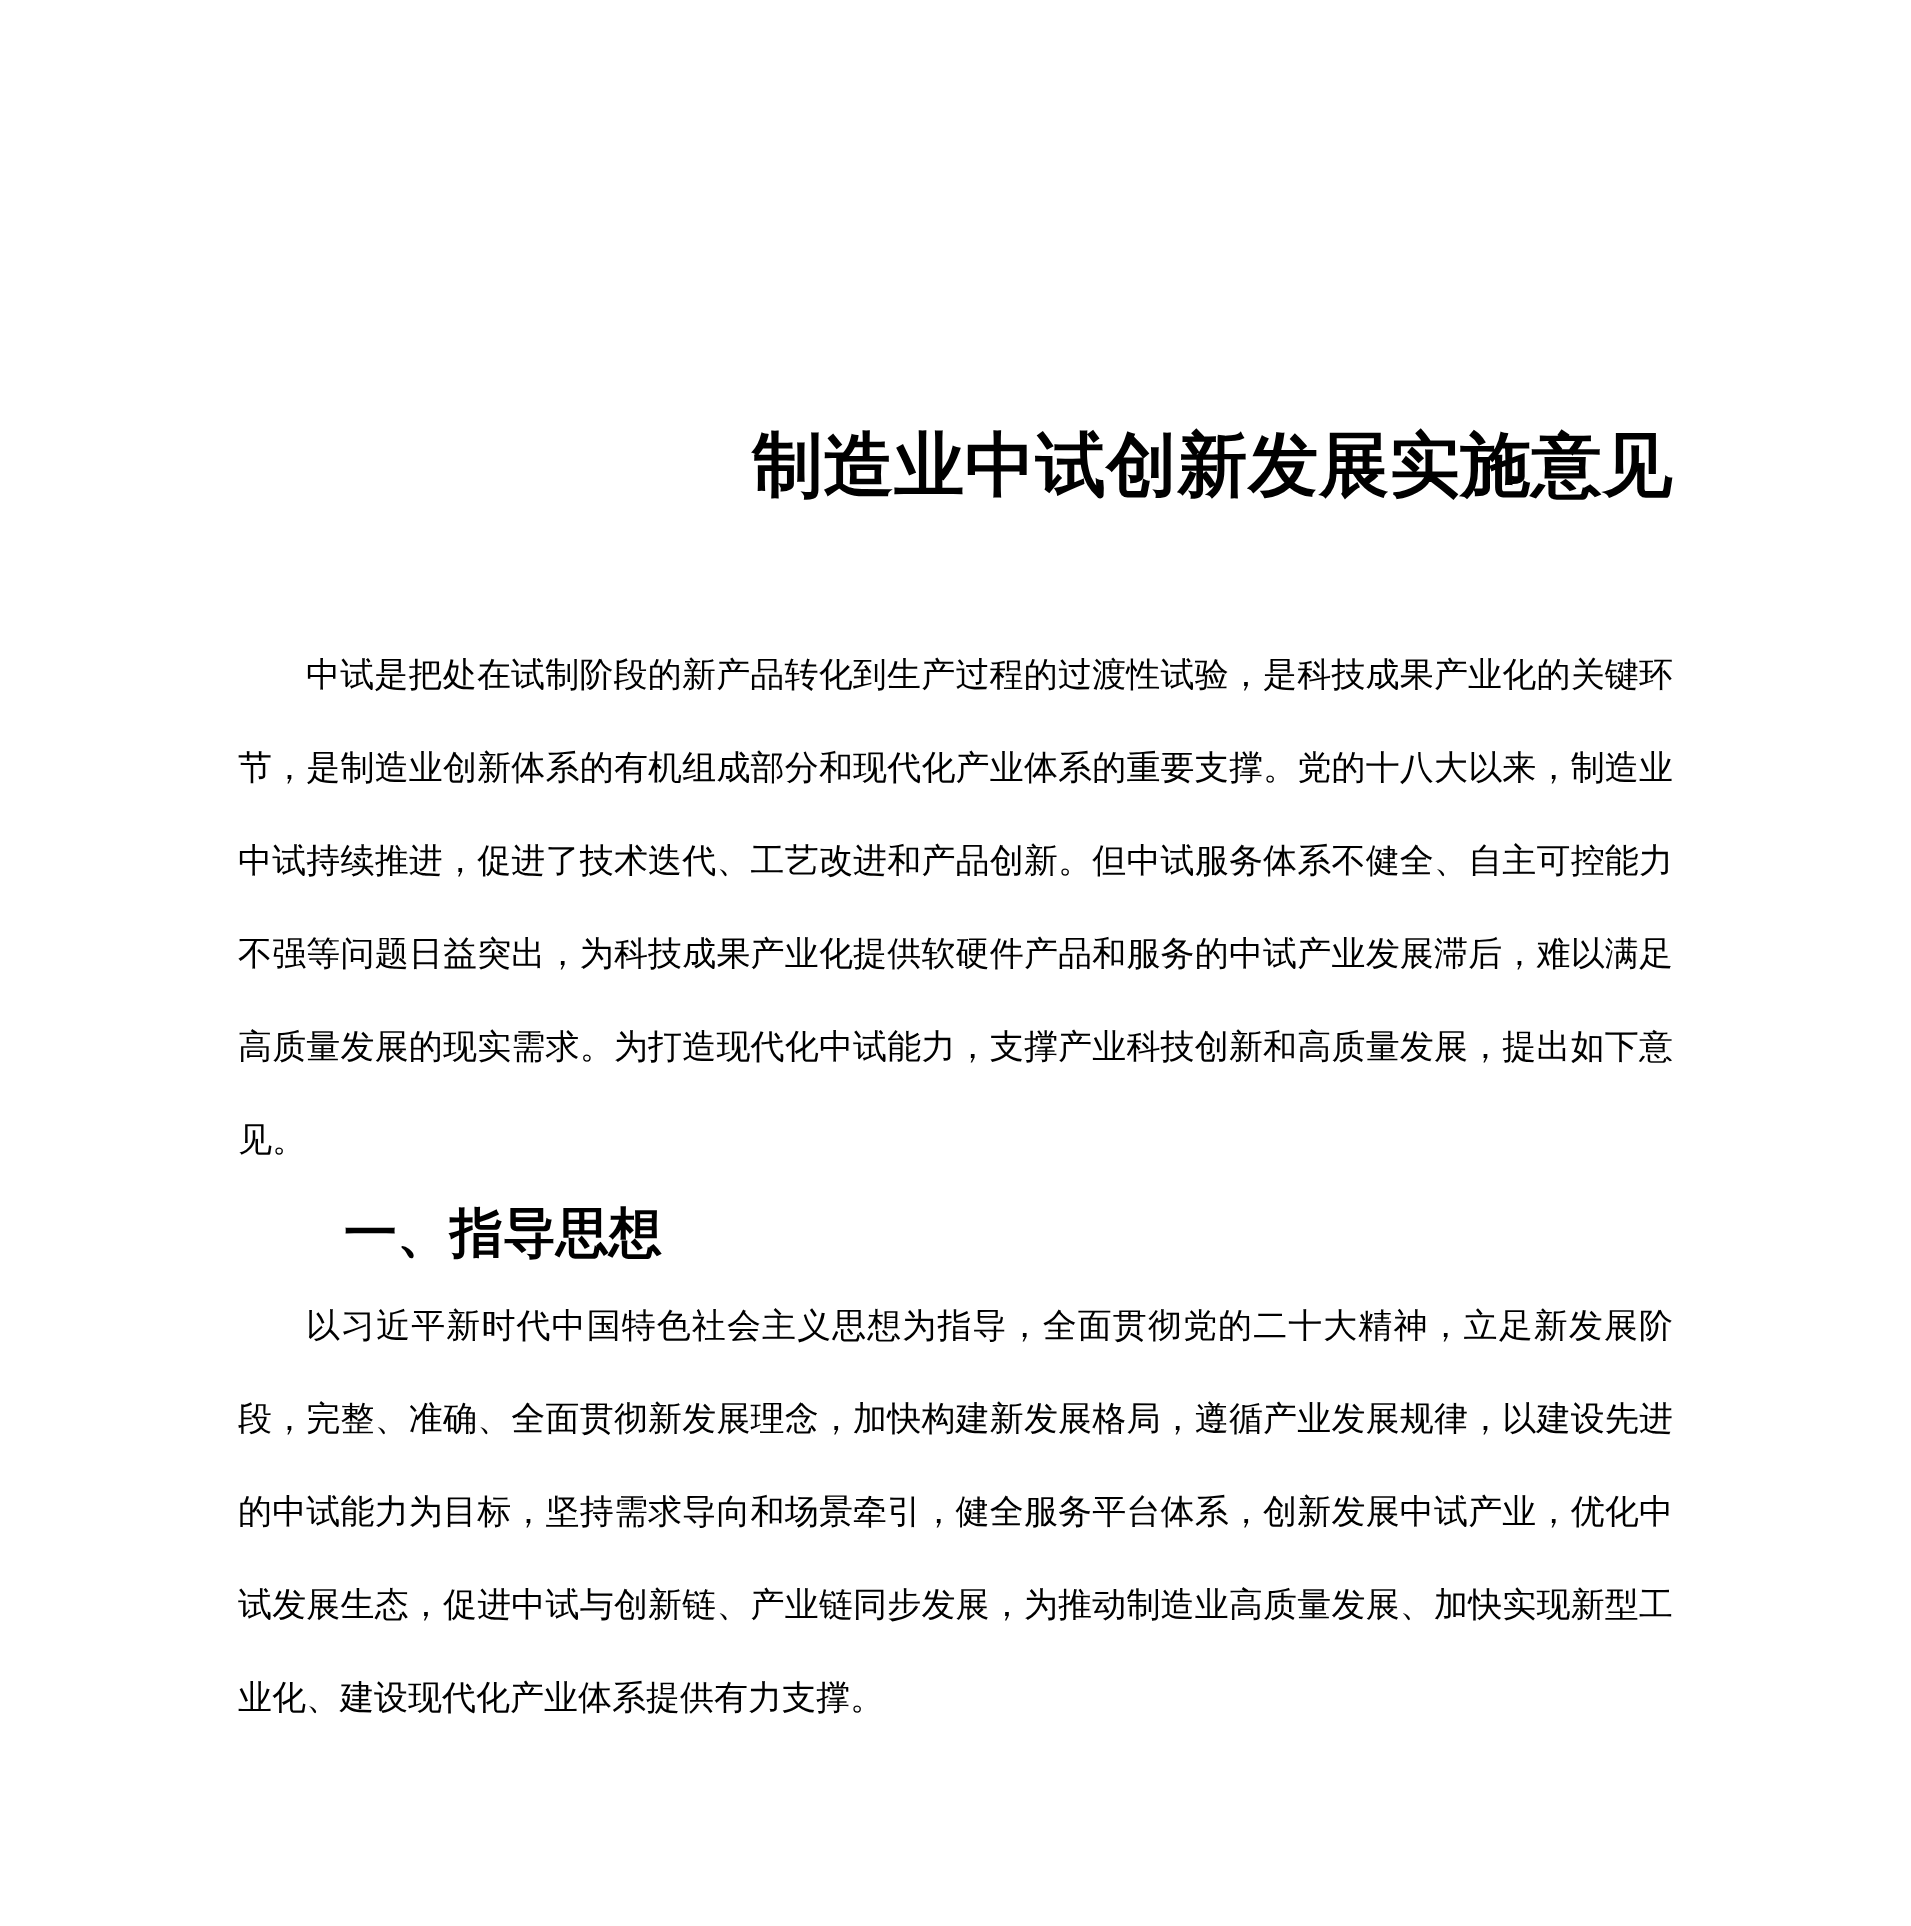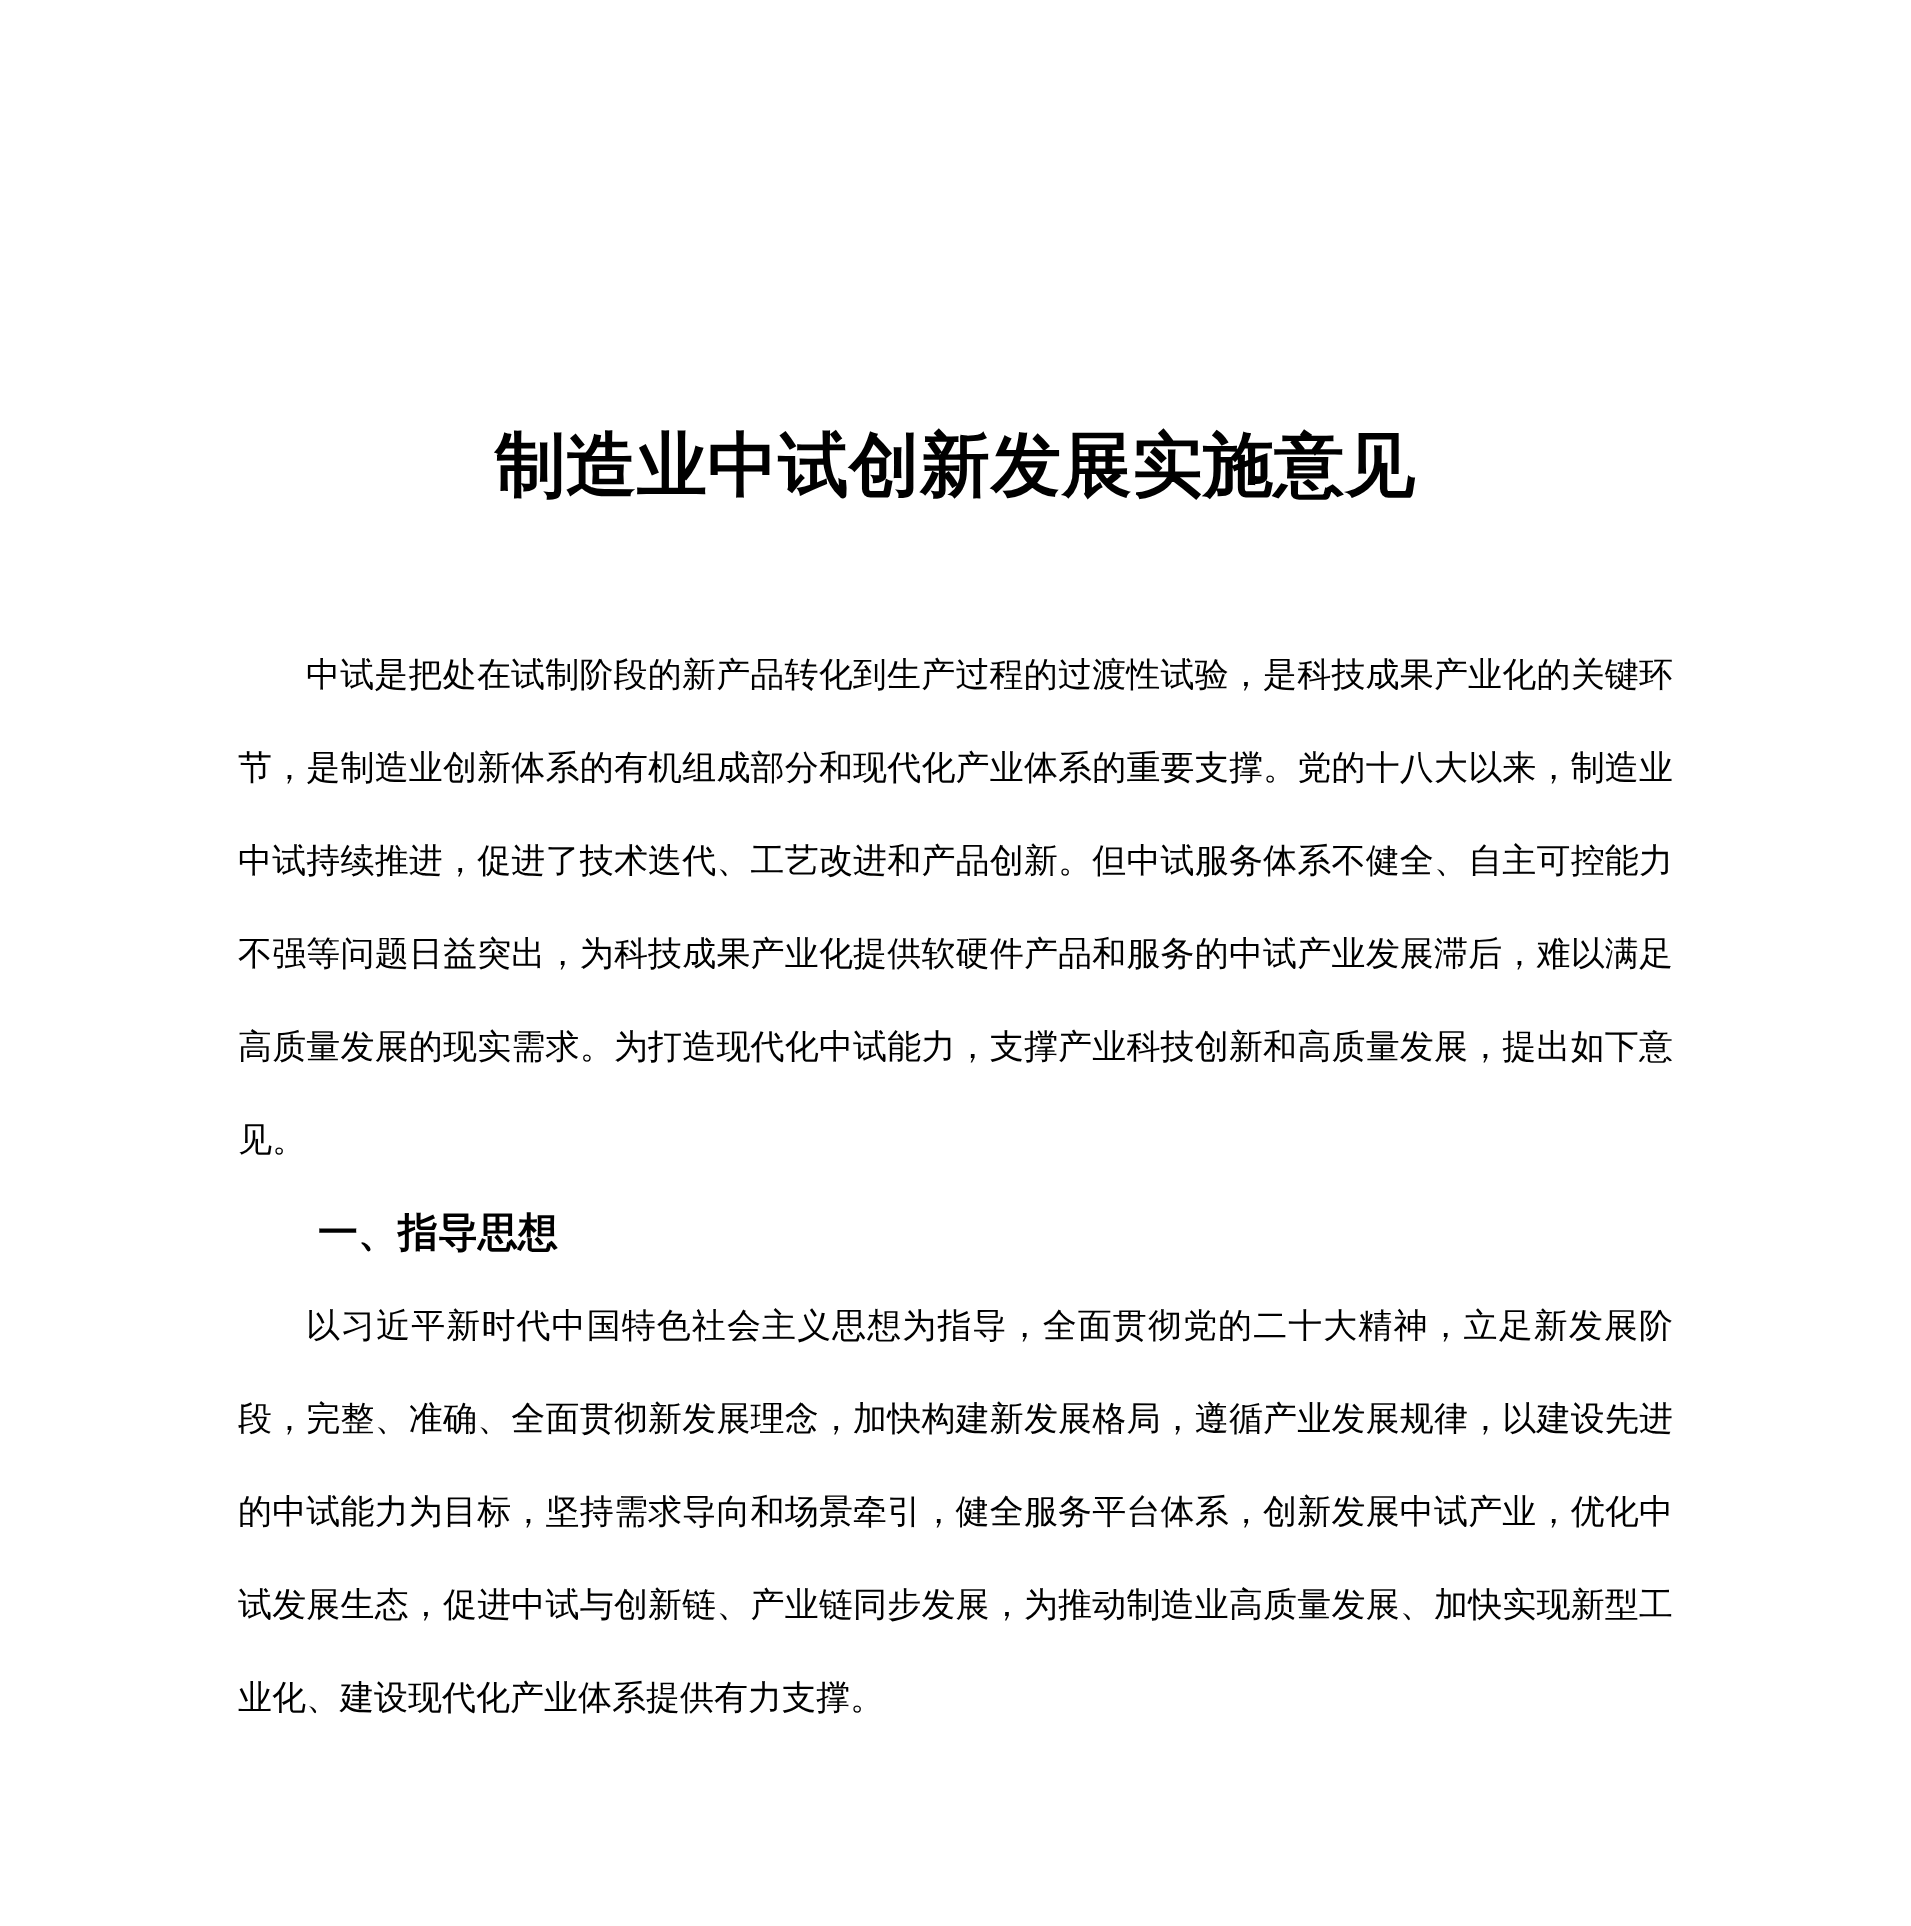--- a/index.html
+++ b/index.html
@@ -26,38 +26,38 @@
     position: absolute;
     left: 238px;
     top: 393px;
     width: 1435px;
   }
   .title {
     margin: 0 0 89px 0;
     font-size: 70px;
     line-height: 146px;
     font-weight: 700;
-    text-align: center;
+    text-align: right;
     letter-spacing: 0.8px;
     font-family: "Liberation Serif", "DejaVu Serif", serif;
   }
   .para {
     margin: 0;
     font-size: 34px;
     line-height: 93px;
     text-align: justify;
     text-justify: inter-character;
     text-indent: 2em;
     font-family: "Liberation Serif", "DejaVu Serif", serif;
     word-break: break-all;
     overflow-wrap: anywhere;
   }
   .heading {
     margin: 0;
-    font-size: 40px;
+    font-size: 53px;
     line-height: 93px;
     font-weight: 700;
     text-indent: 2em;
     font-family: "Liberation Sans", "DejaVu Sans", sans-serif;
   }
 </style>
 </head>
 <body>
 
 <div class="page">

